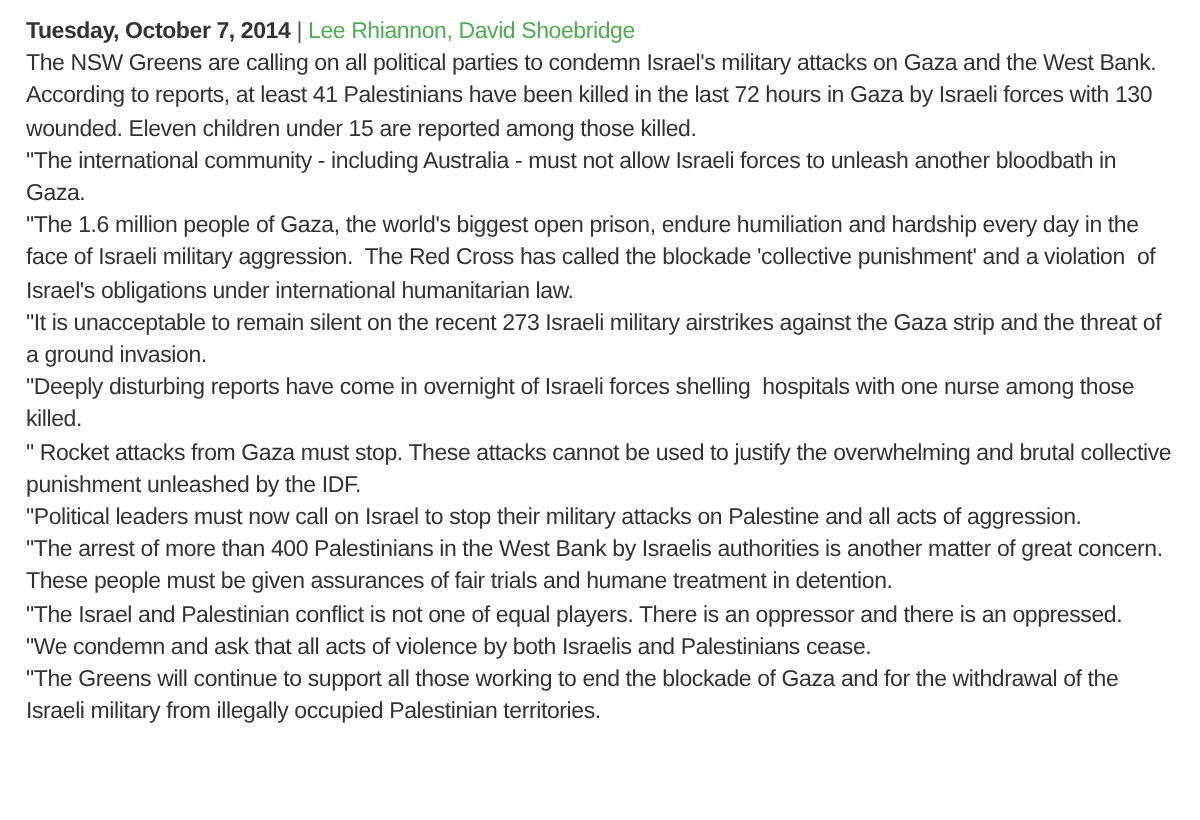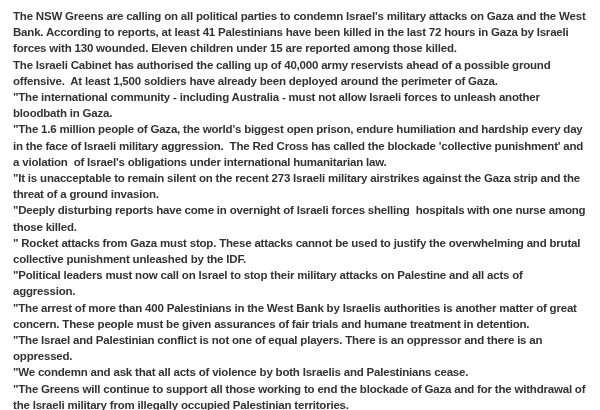--- a/index.html
+++ b/index.html
@@ -37,32 +37,33 @@
     text-decoration: none;
     cursor: pointer;
   }
   .byline .author-sep {
     color: #4cae4f;
   }
   .article-body p {
     margin: 0;
     padding: 0;
     white-space: pre-wrap;
-    font-weight: bold;
   }
 </style>
 </head>
 <body>
 
 <div class="page">
 
+  <div class="byline">
+    <span class="date">Tuesday, October 7, 2014</span><span class="sep">|</span><a class="author">Lee Rhiannon</a><span class="author-sep">, </span><a class="author">David Shoebridge</a>
+  </div>
 
   <div class="article-body">
     <p>The NSW Greens are calling on all political parties to condemn Israel's military attacks on Gaza and the West Bank. According to reports, at least 41 Palestinians have been killed in the last 72 hours in Gaza by Israeli forces with 130 wounded. Eleven children under 15 are reported among those killed.</p>
-    <p>The Israeli Cabinet has authorised the calling up of 40,000 army reservists ahead of a possible ground offensive.  At least 1,500 soldiers have already been deployed around the perimeter of Gaza.</p>
     <p>"The international community - including Australia - must not allow Israeli forces to unleash another bloodbath in Gaza.</p>
     <p>"The 1.6 million people of Gaza, the world's biggest open prison, endure humiliation and hardship every day in the face of Israeli military aggression.  The Red Cross has called the blockade 'collective punishment' and a violation  of Israel's obligations under international humanitarian law.</p>
     <p>"It is unacceptable to remain silent on the recent 273 Israeli military airstrikes against the Gaza strip and the threat of a ground invasion.</p>
     <p>"Deeply disturbing reports have come in overnight of Israeli forces shelling  hospitals with one nurse among those killed.</p>
     <p>" Rocket attacks from Gaza must stop. These attacks cannot be used to justify the overwhelming and brutal collective punishment unleashed by the IDF.</p>
     <p>"Political leaders must now call on Israel to stop their military attacks on Palestine and all acts of aggression.</p>
     <p>"The arrest of more than 400 Palestinians in the West Bank by Israelis authorities is another matter of great concern. These people must be given assurances of fair trials and humane treatment in detention.</p>
     <p>"The Israel and Palestinian conflict is not one of equal players. There is an oppressor and there is an oppressed.</p>
     <p>"We condemn and ask that all acts of violence by both Israelis and Palestinians cease.</p>
     <p>"The Greens will continue to support all those working to end the blockade of Gaza and for the withdrawal of the Israeli military from illegally occupied Palestinian territories.</p>

